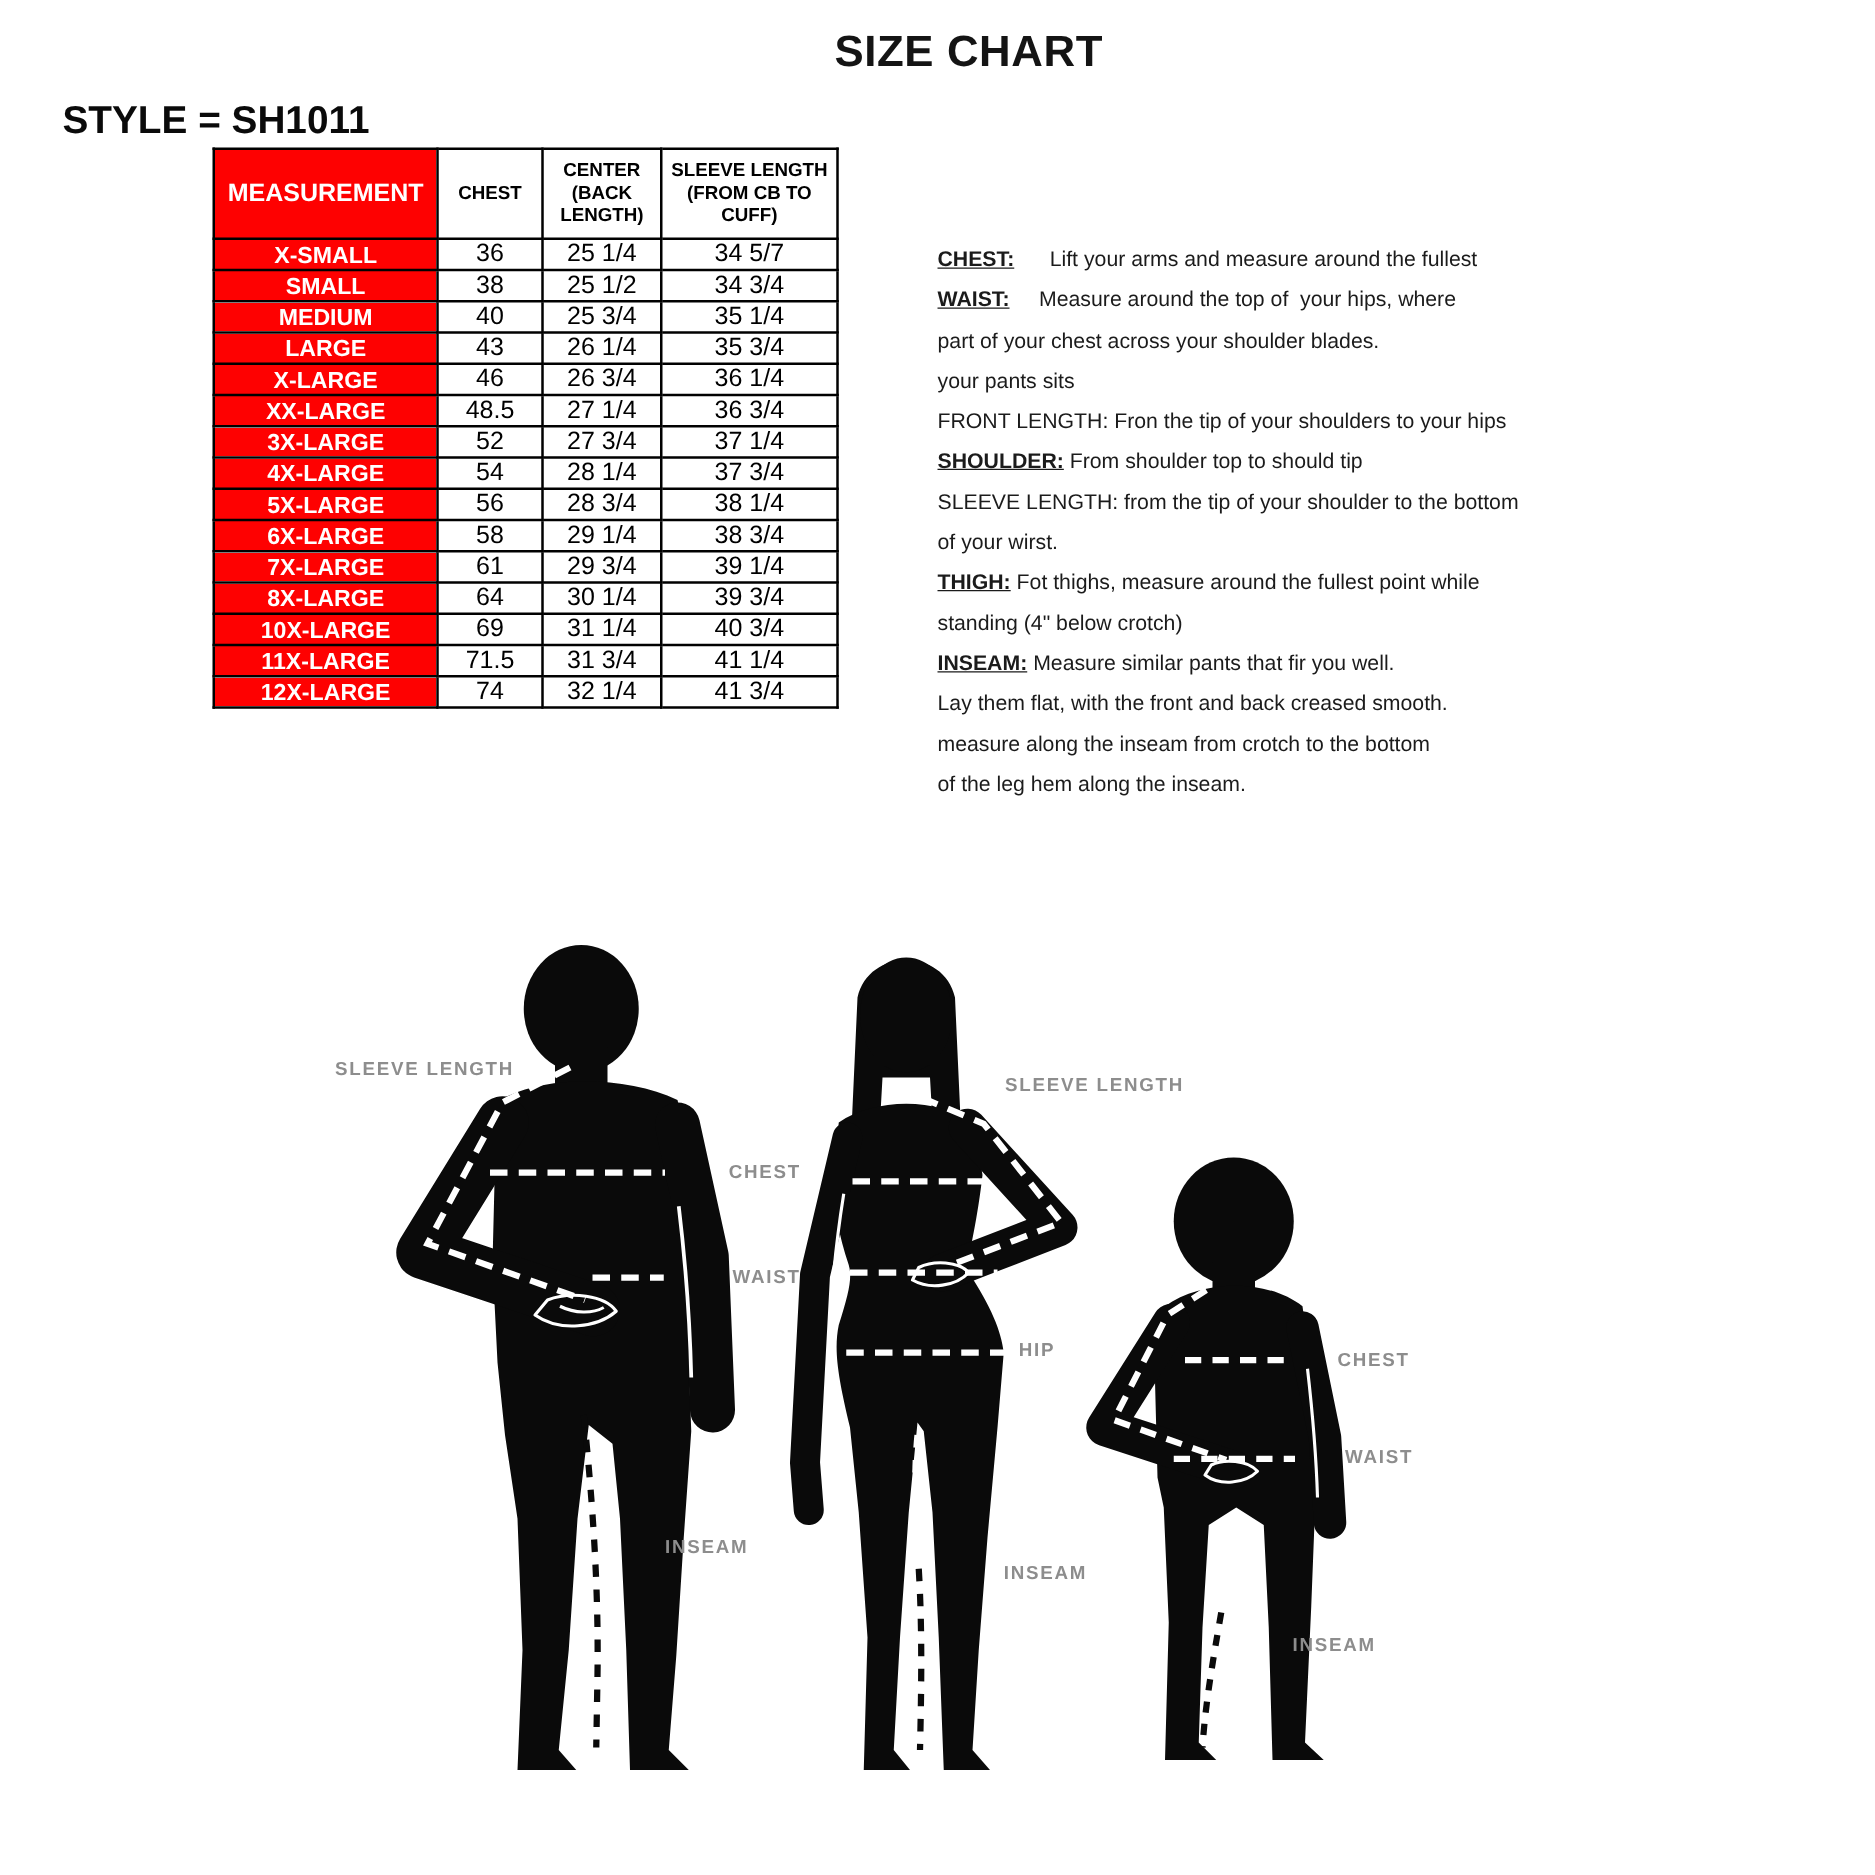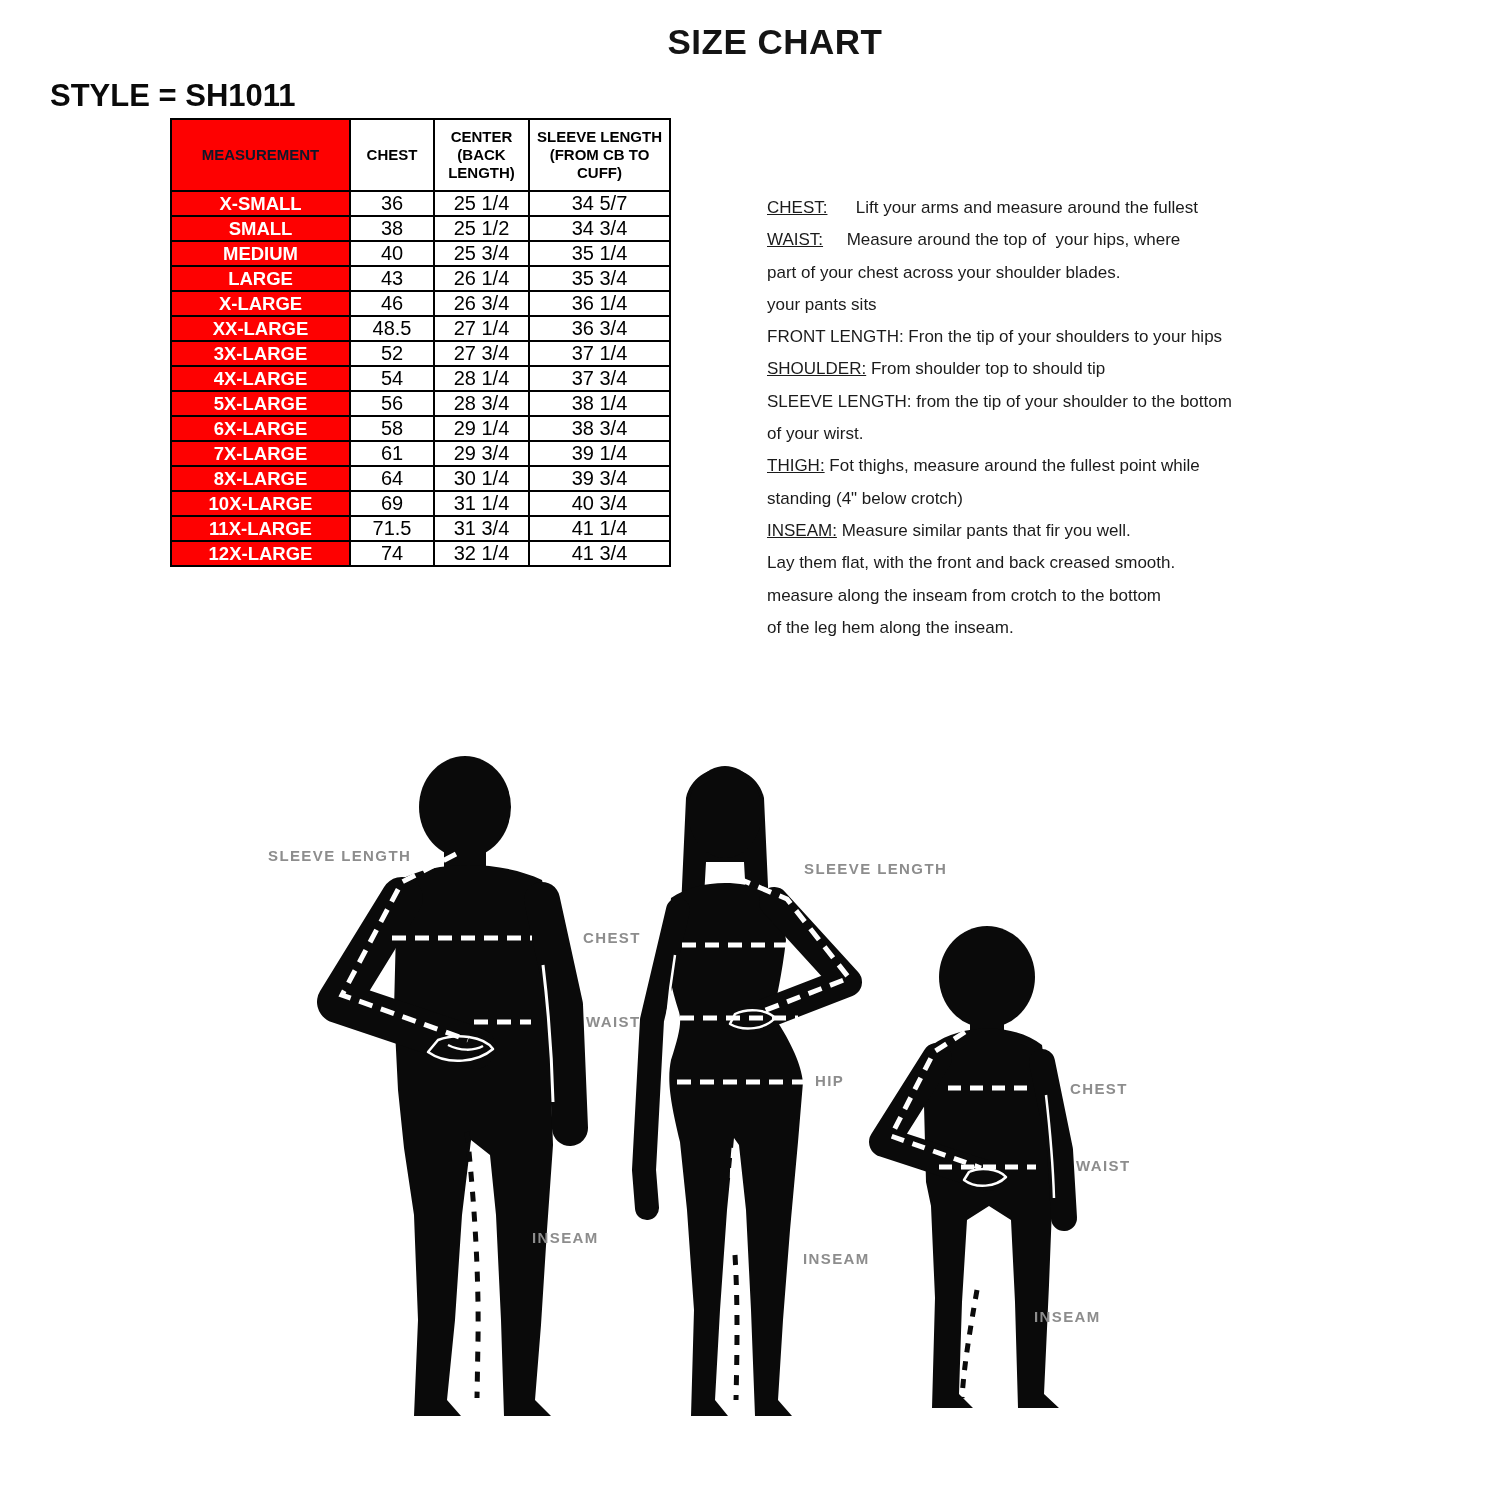--- a/index.html
+++ b/index.html
@@ -21,32 +21,32 @@
     position:absolute; left:170px; top:118px; width:499px;
     border-collapse:collapse; table-layout:fixed;
   }
   .size-table th, .size-table td {
     border:2px solid #000; padding:0; text-align:center; vertical-align:middle;
     overflow:hidden;
   }
   .size-table thead tr { height:72px; }
   .size-table tbody tr { height:17px; }
   .size-table th { font-size:15px; font-weight:700; line-height:1.2; background:#fff; color:#000; }
-  .size-table th.red-cell { background:#fe0101; color:#0f172a; font-size:15px; }
+  .size-table th.red-cell { background:#fe0101; color:#ffffff; font-size:20px; }
   .size-table td { font-size:20px; color:#000; background:#fff; }
   .size-table td.size { background:#fe0101; color:#fff; font-weight:700; font-size:18.5px; }
   
   .instructions {
     position:absolute; left:750px; top:192px; width:470px;
   }
   .iline {
     height:32.3px; line-height:32.3px; font-size:17px; color:#1b1b1b;
     white-space:pre;
   }
-  .ilead { font-weight:400; text-decoration:underline;margin-left:17px; }
+  .ilead { font-weight:700; text-decoration:underline; }
   
   .figures-svg { position:absolute; left:250px; top:750px; }
   .fig-label {
     position:absolute; color:#8d8d8d; font-size:15px; font-weight:600;
     letter-spacing:1.4px; white-space:nowrap;
   }
 </style>
 </head>
 <body>
 

